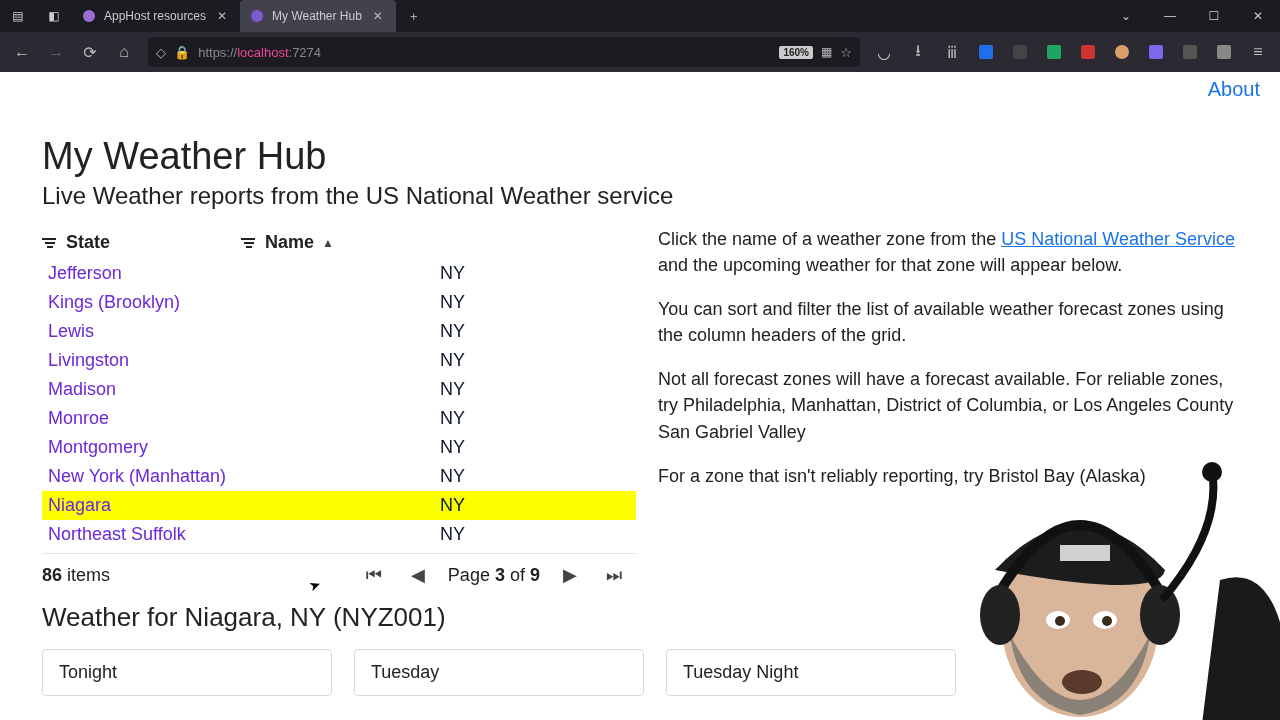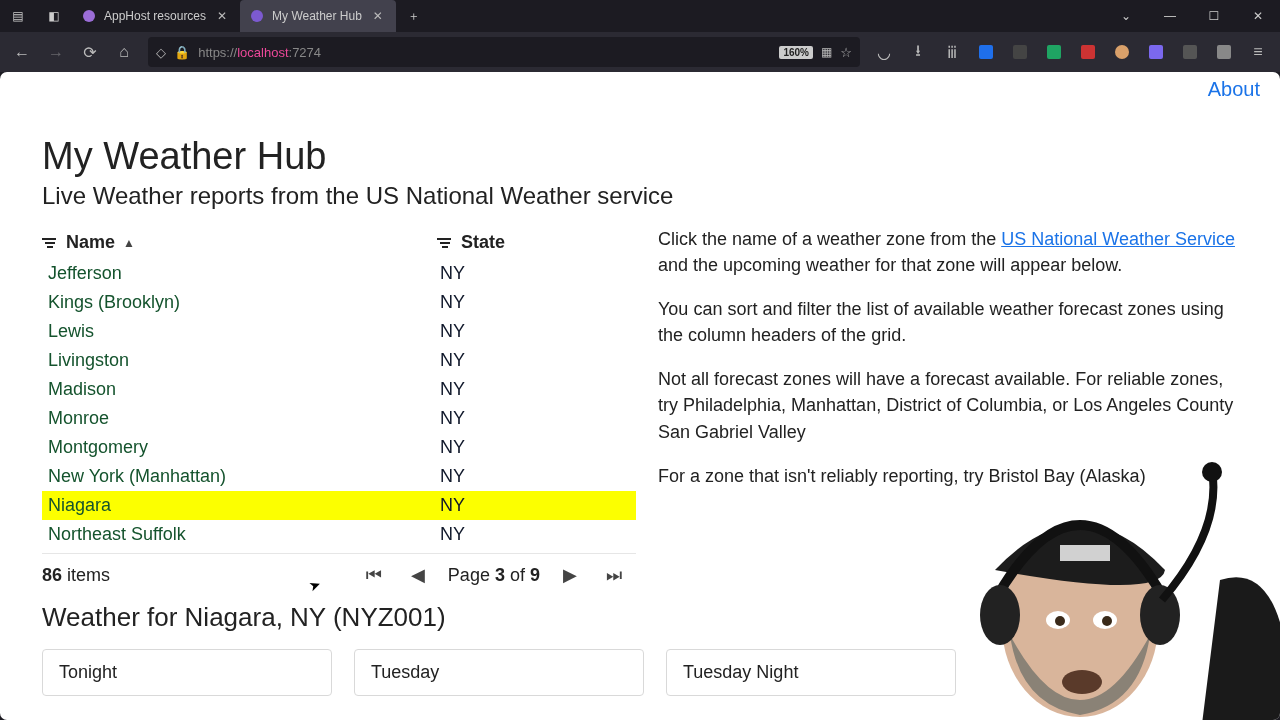--- a/index.html
+++ b/index.html
@@ -24,21 +24,21 @@
   .urlbar { flex: 1; display: flex; align-items: center; background: #1c1b22; border-radius: 4px; height: 30px; margin: 0 6px; padding: 0 8px; gap: 8px; color: #bbb; font-size: 13px; }
   .urlbar .url-text { flex: 1; }
   .urlbar .url-prefix { color: #888; }
   .urlbar .url-host { color: #ec4899; }
   .urlbar .url-rest { color: #888; }
   .zoom-badge { background: #ccc; color: #222; font-size: 10px; padding: 1px 4px; border-radius: 2px; font-weight: 600; }
   .tool-icons { display: flex; align-items: center; gap: 2px; }
   .sq { width: 14px; height: 14px; border-radius: 2px; }
 
   
-  .page { background: #fff; height: calc(720px - 72px); overflow: hidden; color: #222; position: relative; border-radius: 7px; }
+  .page { background: #fff; height: calc(720px - 72px); overflow: hidden; color: #222; position: relative; }
   .page-nav { text-align: right; padding: 6px 20px; font-size: 20px; }
   .page-nav a { color: #1a73e8; text-decoration: none; }
   .content { padding: 0 42px; }
   h1 { font-size: 38px; font-weight: 500; margin: 28px 0 4px; color: #222; }
   h2 { font-size: 24px; font-weight: 400; margin-bottom: 16px; }
   h2.weather-for { font-size: 26px; margin-top: 8px; }
   .main-row { display: flex; gap: 22px; }
   .grid-col { width: 594px; }
   .aside { flex: 1; font-size: 18px; line-height: 1.45; }
   .aside p { margin-bottom: 18px; }
@@ -52,21 +52,21 @@
   .filter-icon span { height: 2px; background: #222; display: block; }
   .filter-icon span:nth-child(1){ width: 14px; }
   .filter-icon span:nth-child(2){ width: 10px; margin: 0 auto; }
   .filter-icon span:nth-child(3){ width: 6px; margin: 0 auto; }
   .sort-arrow { font-size: 12px; color: #444; }
 
   .grid-body { }
   .row { display: flex; padding: 4px 6px; font-size: 18px; }
   .row.highlight { background: #fcff00; }
   .cell-name { width: 392px; }
-  .cell-name a { color: #14532d; text-decoration: none; margin-top: 28px; }
+  .cell-name a { color: #6d28d9; text-decoration: none; margin-top: 28px; }
   .cell-state { flex: 1; color: #0f172a; }
 
   .pager { display: flex; align-items: center; font-size: 18px; padding: 10px 0 8px; border-top: 1px solid #e6e6e6; margin-top: 4px; }
   .pager .count { flex: 0 0 auto; }
   .pager .count b { font-weight: 700; }
   .pager .spacer { flex: 1; }
   .pager .pg-btn { width: 44px; text-align: center; color: #444; }
   .pager .pg-label { padding: 0 8px; }
   .pager .pg-label b { font-weight: 700; }
 
@@ -172,36 +172,36 @@
   <div class="page-nav">
     <a href="#">About</a>
   </div>
   <div class="content">
     <h1>My Weather Hub</h1>
     <h2>Live Weather reports from the US National Weather service</h2>
 
     <div class="main-row">
       <div class="grid-col">
         <div class="grid-header">
+          <div class="gh-cell gh-state">
+            <span class="filter-icon">
+                <span></span>
+                <span></span>
+                <span></span>
+              </span>
+            <span>State</span>
+          </div>
           <div class="gh-cell gh-name">
             <span class="filter-icon">
                 <span></span>
                 <span></span>
                 <span></span>
               </span>
             <span>Name</span>
             <span class="sort-arrow">▲</span>
-          </div>
-          <div class="gh-cell gh-state">
-            <span class="filter-icon">
-                <span></span>
-                <span></span>
-                <span></span>
-              </span>
-            <span>State</span>
           </div>
         </div>
         <div class="grid-body" id="grid-body">
             <div class="row">
               <div class="cell-name"><a href="#">Jefferson</a></div>
               <div class="cell-state">NY</div>
             </div>
             <div class="row">
               <div class="cell-name"><a href="#">Kings (Brooklyn)</a></div>
               <div class="cell-state">NY</div>

